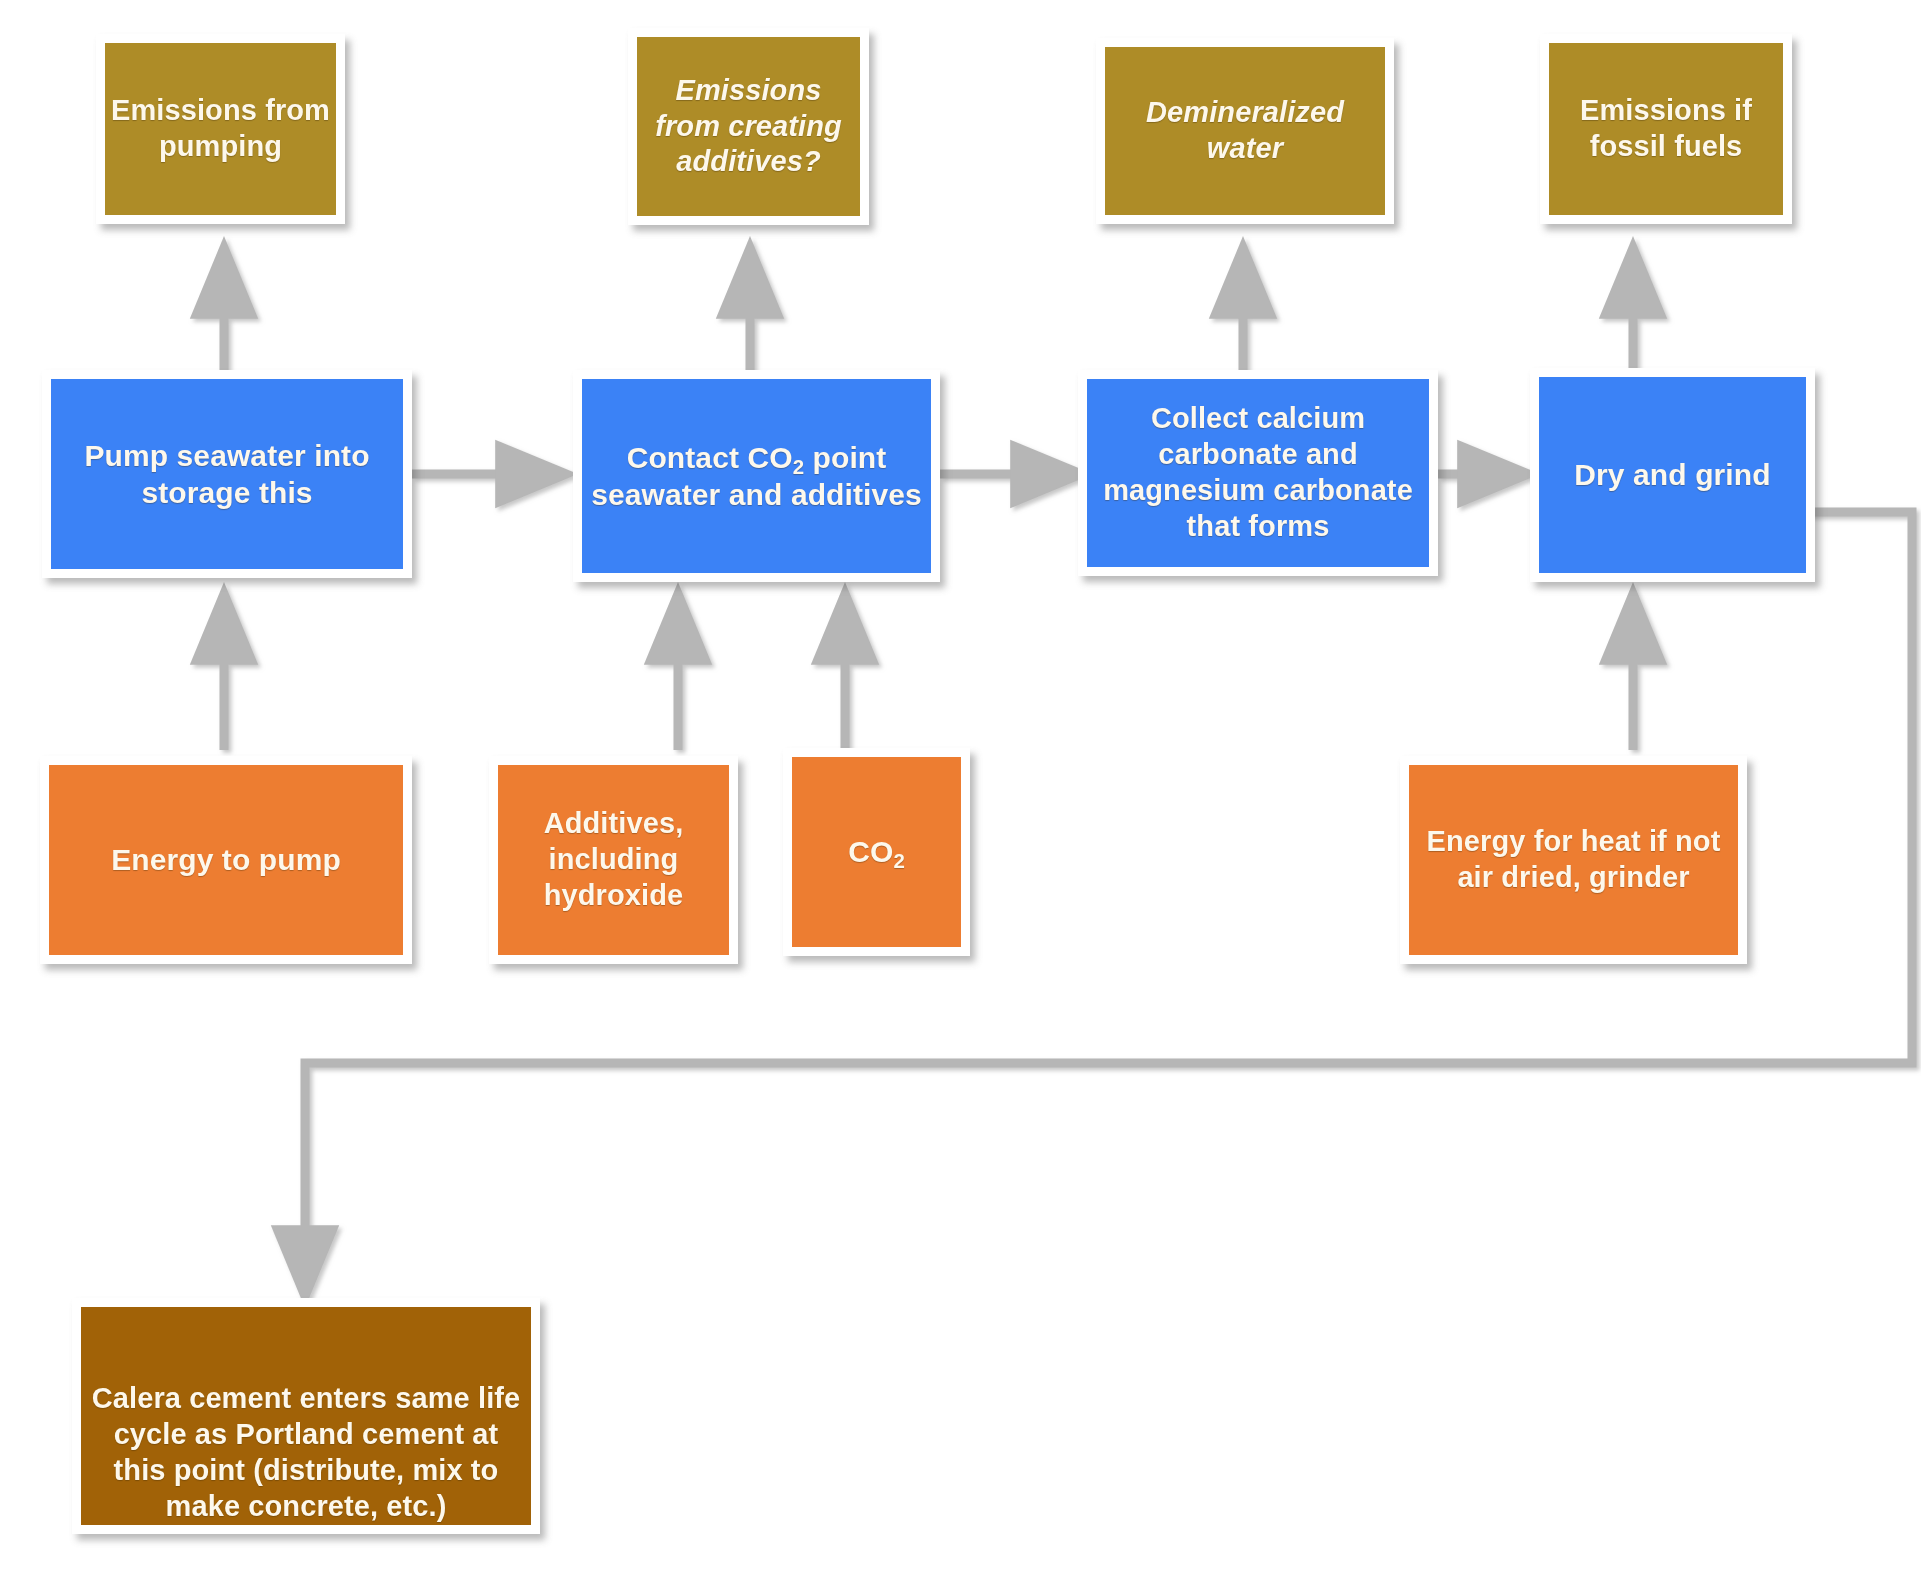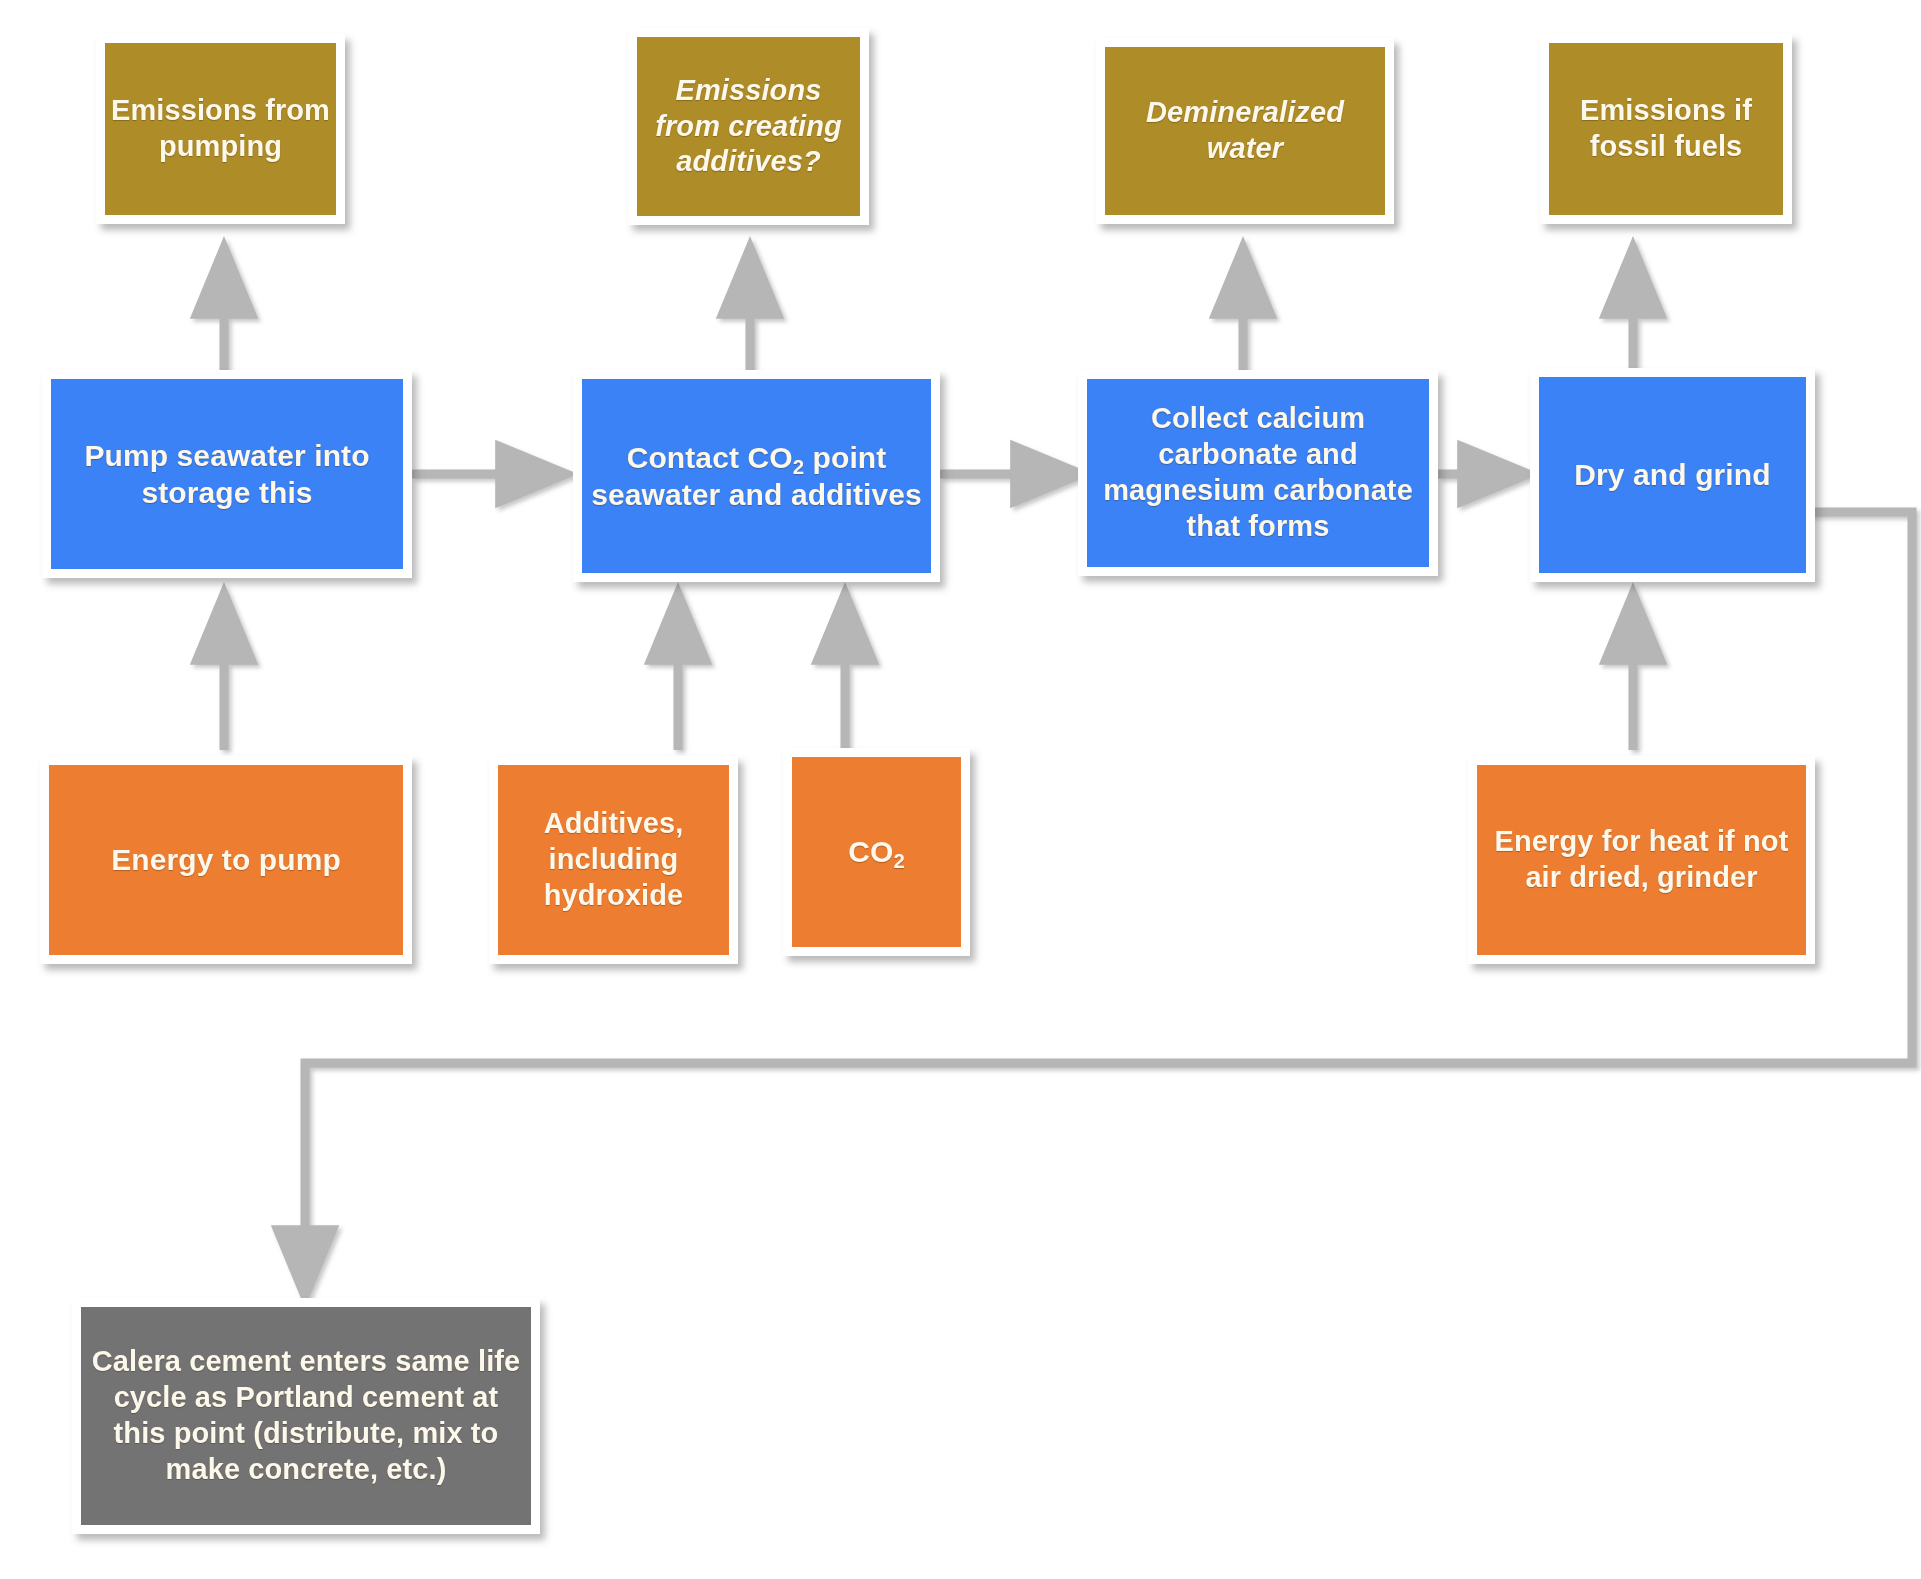--- a/index.html
+++ b/index.html
@@ -39,21 +39,21 @@
     z-index: 5;
   }
   .node .label {
     display: block;
     padding: 0 6px;
     width: 100%;
   }
   .node.gold   { background: #ae8c27; }
   .node.brown  { background: #3b82f6; }
   .node.orange { background: #ed7d31; }
-  .node.olive  { background: #737373; }
+  .node.olive  { background: #a16207; align-items: flex-end; }
   .fs-29 { font-size: 29px; }
   .fs-30 { font-size: 30px; }
   sub { font-size: 0.68em; vertical-align: baseline; position: relative; bottom: -0.28em; }
 </style>
 </head>
 <body>
 
 <div id="canvas">
 
   <svg id="arrow-layer" viewBox="0 0 1921 1579" width="1921" height="1579" xmlns="http://www.w3.org/2000/svg">
@@ -123,21 +123,21 @@
   </div>
 
   <div class="node orange fs-29" style="left:489px; top:756px; width:249px; height:208px;">
     <span class="label">Additives, including hydroxide</span>
   </div>
 
   <div class="node orange fs-30" style="left:783px; top:748px; width:187px; height:208px;">
     <span class="label"><span>CO</span><sub>2</sub></span>
   </div>
 
-  <div class="node orange fs-29" style="left:1468px; top:756px; width:347px; height:208px;">
+  <div class="node orange fs-29" style="left:1400px; top:756px; width:347px; height:208px;">
     <span class="label">Energy for heat if not air dried, grinder</span>
   </div>
 
   <div class="node olive fs-29" style="left:72px; top:1298px; width:468px; height:236px;">
     <span class="label">Calera cement enters same life cycle as Portland cement at this point (distribute, mix to make concrete, etc.)</span>
   </div>
 
 </div>
 
 </body></html>

